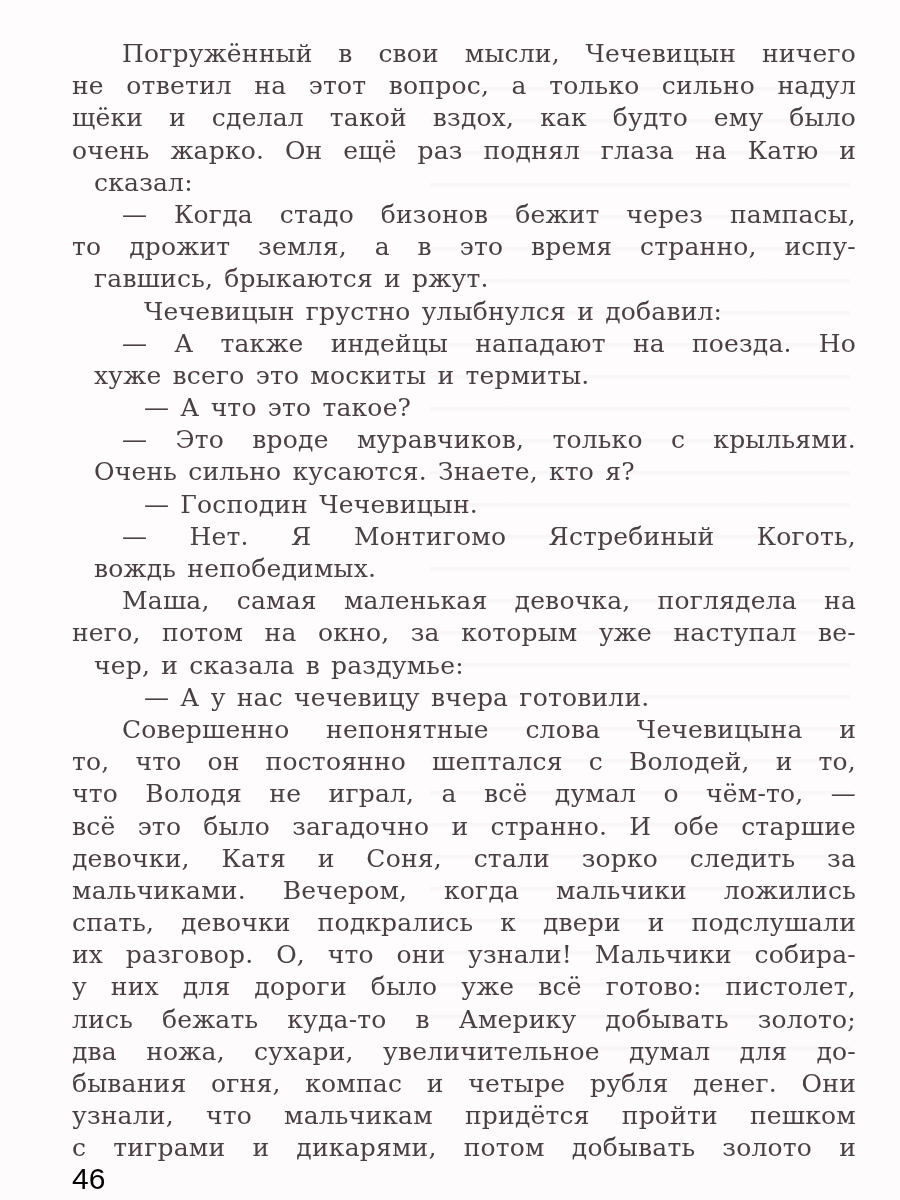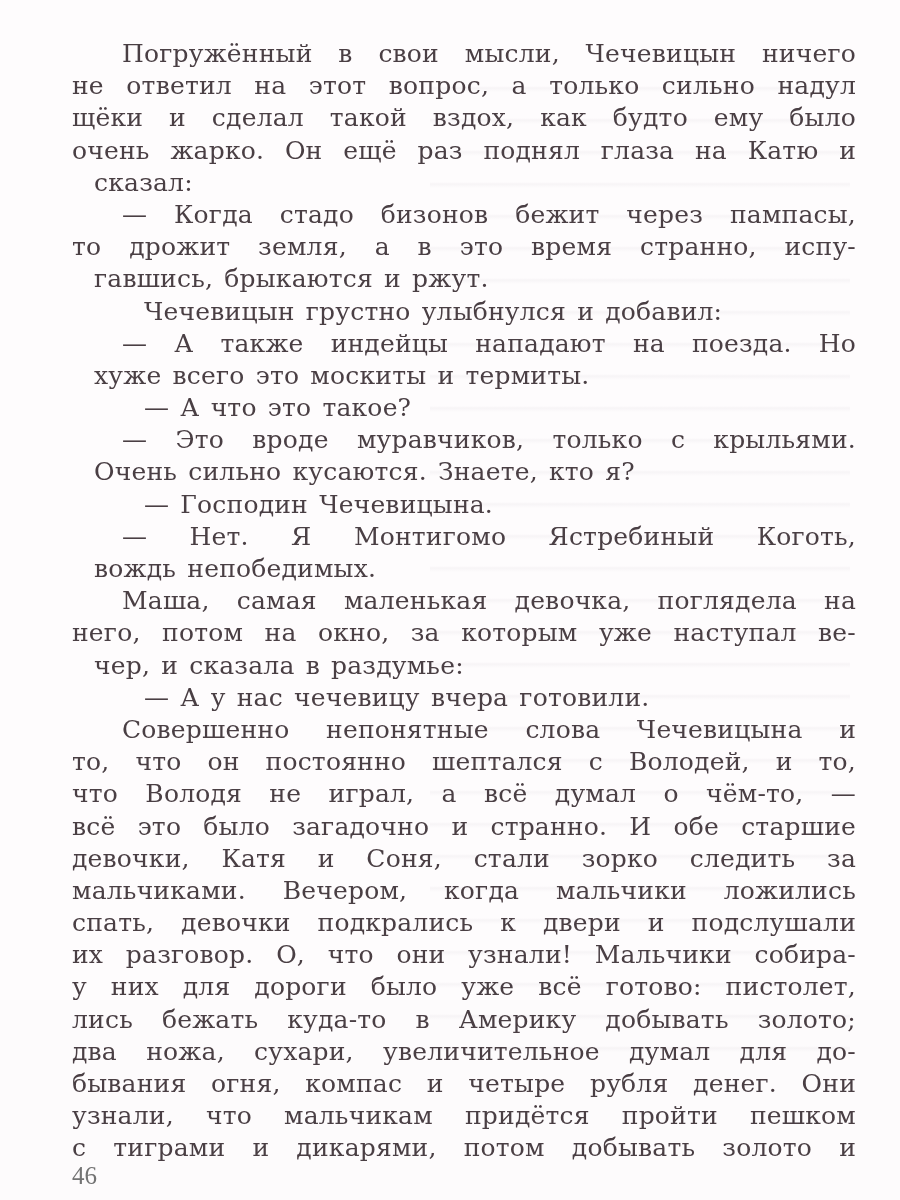--- a/index.html
+++ b/index.html
@@ -43,23 +43,23 @@
       text-align-last: left;
       margin-left: 22px;
     }
     .line.indent {
       padding-left: 50px;
     }
     .page-number {
       position: absolute;
       left: 72px;
       top: 1162px;
-      font-family: Liberation Serif, serif;
-      font-size: 25px;
-      color: #737373;
+      font-family: Liberation Sans, sans-serif;
+      font-size: 30px;
+      color: #000000;
     }
     
     .showthrough {
       position: absolute;
       left: 430px;
       top: 60px;
       width: 420px;
       height: 1000px;
       background: repeating-linear-gradient(180deg, rgba(200,195,200,0.0) 0px, rgba(200,195,200,0.0) 26px, rgba(215,210,215,0.18) 28px, rgba(200,195,200,0.0) 32px);
       pointer-events: none;
@@ -78,21 +78,21 @@
       <span class="line last">сказал:</span>
       <span class="line indent">— Когда стадо бизонов бежит через пампасы,</span>
       <span class="line">то дрожит земля, а в это время странно, испу-</span>
       <span class="line last">гавшись, брыкаются и ржут.</span>
       <span class="line indent last">Чечевицын грустно улыбнулся и добавил:</span>
       <span class="line indent">— А также индейцы нападают на поезда. Но</span>
       <span class="line last">хуже всего это москиты и термиты.</span>
       <span class="line indent last">— А что это такое?</span>
       <span class="line indent">— Это вроде муравчиков, только с крыльями.</span>
       <span class="line last">Очень сильно кусаются. Знаете, кто я?</span>
-      <span class="line indent last">— Господин Чечевицына.</span>
+      <span class="line indent last">— Господин Чечевицын.</span>
       <span class="line indent">— Нет. Я Монтигомо Ястребиный Коготь,</span>
       <span class="line last">вождь непобедимых.</span>
       <span class="line indent">Маша, самая маленькая девочка, поглядела на</span>
       <span class="line">него, потом на окно, за которым уже наступал ве-</span>
       <span class="line last">чер, и сказала в раздумье:</span>
       <span class="line indent last">— А у нас чечевицу вчера готовили.</span>
       <span class="line indent">Совершенно непонятные слова Чечевицына и</span>
       <span class="line">то, что он постоянно шептался с Володей, и то,</span>
       <span class="line">что Володя не играл, а всё думал о чём-то, —</span>
       <span class="line">всё это было загадочно и странно. И обе старшие</span>

